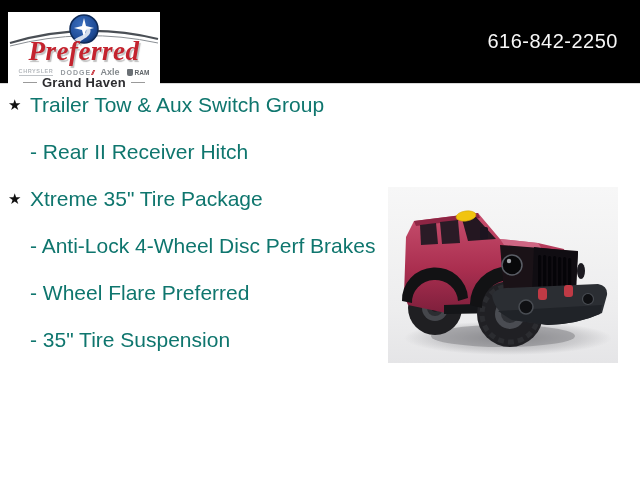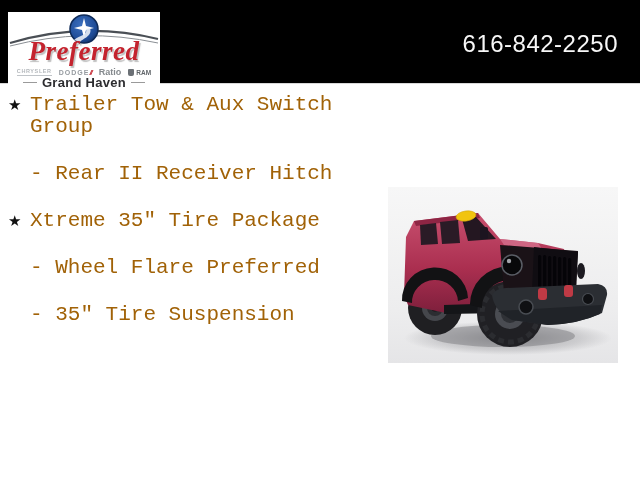--- a/index.html
+++ b/index.html
@@ -2,21 +2,21 @@
 <html><head>
 <meta charset="utf-8">
 <style>
   html,body{margin:0;padding:0;background:#ffffff;}
   .page{position:relative;width:640px;height:480px;background:#ffffff;overflow:hidden;
         font-family:"Liberation Sans",sans-serif;color:#1d1d1d;}
 
   
   .topbar{position:absolute;left:0;top:0;width:640px;height:83px;background:#000000;
           border-bottom:1px solid #d8d8d8;}
-  .phone{position:absolute;right:22px;top:30px;font-size:24px;color:#f7f7f7;letter-spacing:.5px;}
+  .phone{position:absolute;right:22px;top:30px;font-size:20px;color:#f7f7f7;letter-spacing:.5px;}
 
   .logo-box{position:absolute;left:8px;top:12px;width:152px;height:77px;background:#ffffff;}
   .logo-art{position:absolute;left:0;top:1px;width:152px;height:34px;display:block;}
   .logo-name{position:absolute;left:0;top:25px;width:152px;text-align:center;
              font-family:"Liberation Serif",serif;font-style:italic;font-weight:bold;
              font-size:27px;line-height:28px;color:#c4232e;letter-spacing:.5px;
              text-shadow:1.5px 1.5px 1px rgba(140,140,140,.55);}
   .brands{position:absolute;left:0;top:55px;width:152px;height:10px;display:flex;
           justify-content:center;align-items:center;gap:7px;}
   .brand{font-weight:bold;color:#969ba0;white-space:nowrap;}
@@ -28,21 +28,21 @@
   .ram-badge{display:inline-block;width:6px;height:7px;background:#6b7075;border-radius:1px 1px 2px 2px;}
   .city-row{position:absolute;left:0;top:63px;width:152px;display:flex;align-items:center;
             justify-content:center;gap:5px;}
   .city{font-size:13px;font-weight:bold;color:#2d2d30;letter-spacing:.3px;}
   .rule{width:14px;height:1px;background:#9a9a9a;}
 
   
   .features{position:absolute;left:8px;top:94px;width:374px;list-style:none;margin:0;padding:0;}
   .feature{display:flex;align-items:flex-start;margin:0 0 25px 0;font-size:21px;line-height:22px;}
   .bullet{flex:0 0 22px;width:22px;font-size:15px;line-height:22px;color:#111;}
-  .ftext{white-space:pre-line;color:#a16207;font-family:Liberation Mono, monospace;}
+  .ftext{white-space:pre-line;color:#0f766e;}
 
   
   .photo{position:absolute;left:388px;top:187px;width:230px;height:176px;margin:0;}
   .photo svg{display:block;width:230px;height:176px;}
 </style>
 </head>
 <body>
 
 <div class="page">
 
@@ -59,21 +59,21 @@
         <path d="M2,30 Q76,8 150,26" fill="none" stroke="#4a4f55" stroke-width="2.2"></path>
         <path d="M2,33 Q76,14 150,30" fill="none" stroke="#8a8f94" stroke-width="1"></path>
         <circle cx="76" cy="16" r="14" fill="url(#circBlue)" stroke="#0e2a57" stroke-width="1.5"></circle>
         <path d="M76,5 L78,13 L86,15 L78,17 L76,25 L74,17 L66,15 L74,13 Z" fill="#ffffff"></path>
         <path d="M66,27 C72,22 80,22 78,16 L82,15 C85,23 74,26 72,29 Z" fill="#e8edf5" opacity="0.9"></path>
       </svg>
       <div class="logo-name">Preferred</div>
       <div class="brands">
         <span class="brand chrysler">CHRYSLER</span>
         <span class="brand dodge"><span>DODGE</span><span class="slashes">//</span></span>
-        <span class="brand jeep">Ratio</span>
+        <span class="brand jeep">Axle</span>
         <span class="brand ram">
             <span class="ram-badge"></span>
             <span>RAM</span>
           </span>
       </div>
       <div class="city-row">
         <span class="rule"></span>
         <span class="city">Grand Haven</span>
         <span class="rule"></span>
       </div>
@@ -86,20 +86,24 @@
       <span class="bullet">★</span>
       <span class="ftext">Trailer Tow &amp; Aux Switch Group</span>
     </li>
     <li class="feature">
       <span class="bullet"></span>
       <span class="ftext">- Rear II Receiver Hitch</span>
     </li>
     <li class="feature">
       <span class="bullet">★</span>
       <span class="ftext">Xtreme 35" Tire Package</span>
+    </li>
+    <li class="feature">
+      <span class="bullet"></span>
+      <span class="ftext">- Anti-Lock 4-Wheel Disc Perf Brakes</span>
     </li>
     <li class="feature">
       <span class="bullet"></span>
       <span class="ftext">- Wheel Flare Preferred</span>
     </li>
     <li class="feature">
       <span class="bullet"></span>
       <span class="ftext">- 35" Tire Suspension</span>
     </li>
   </ul>

